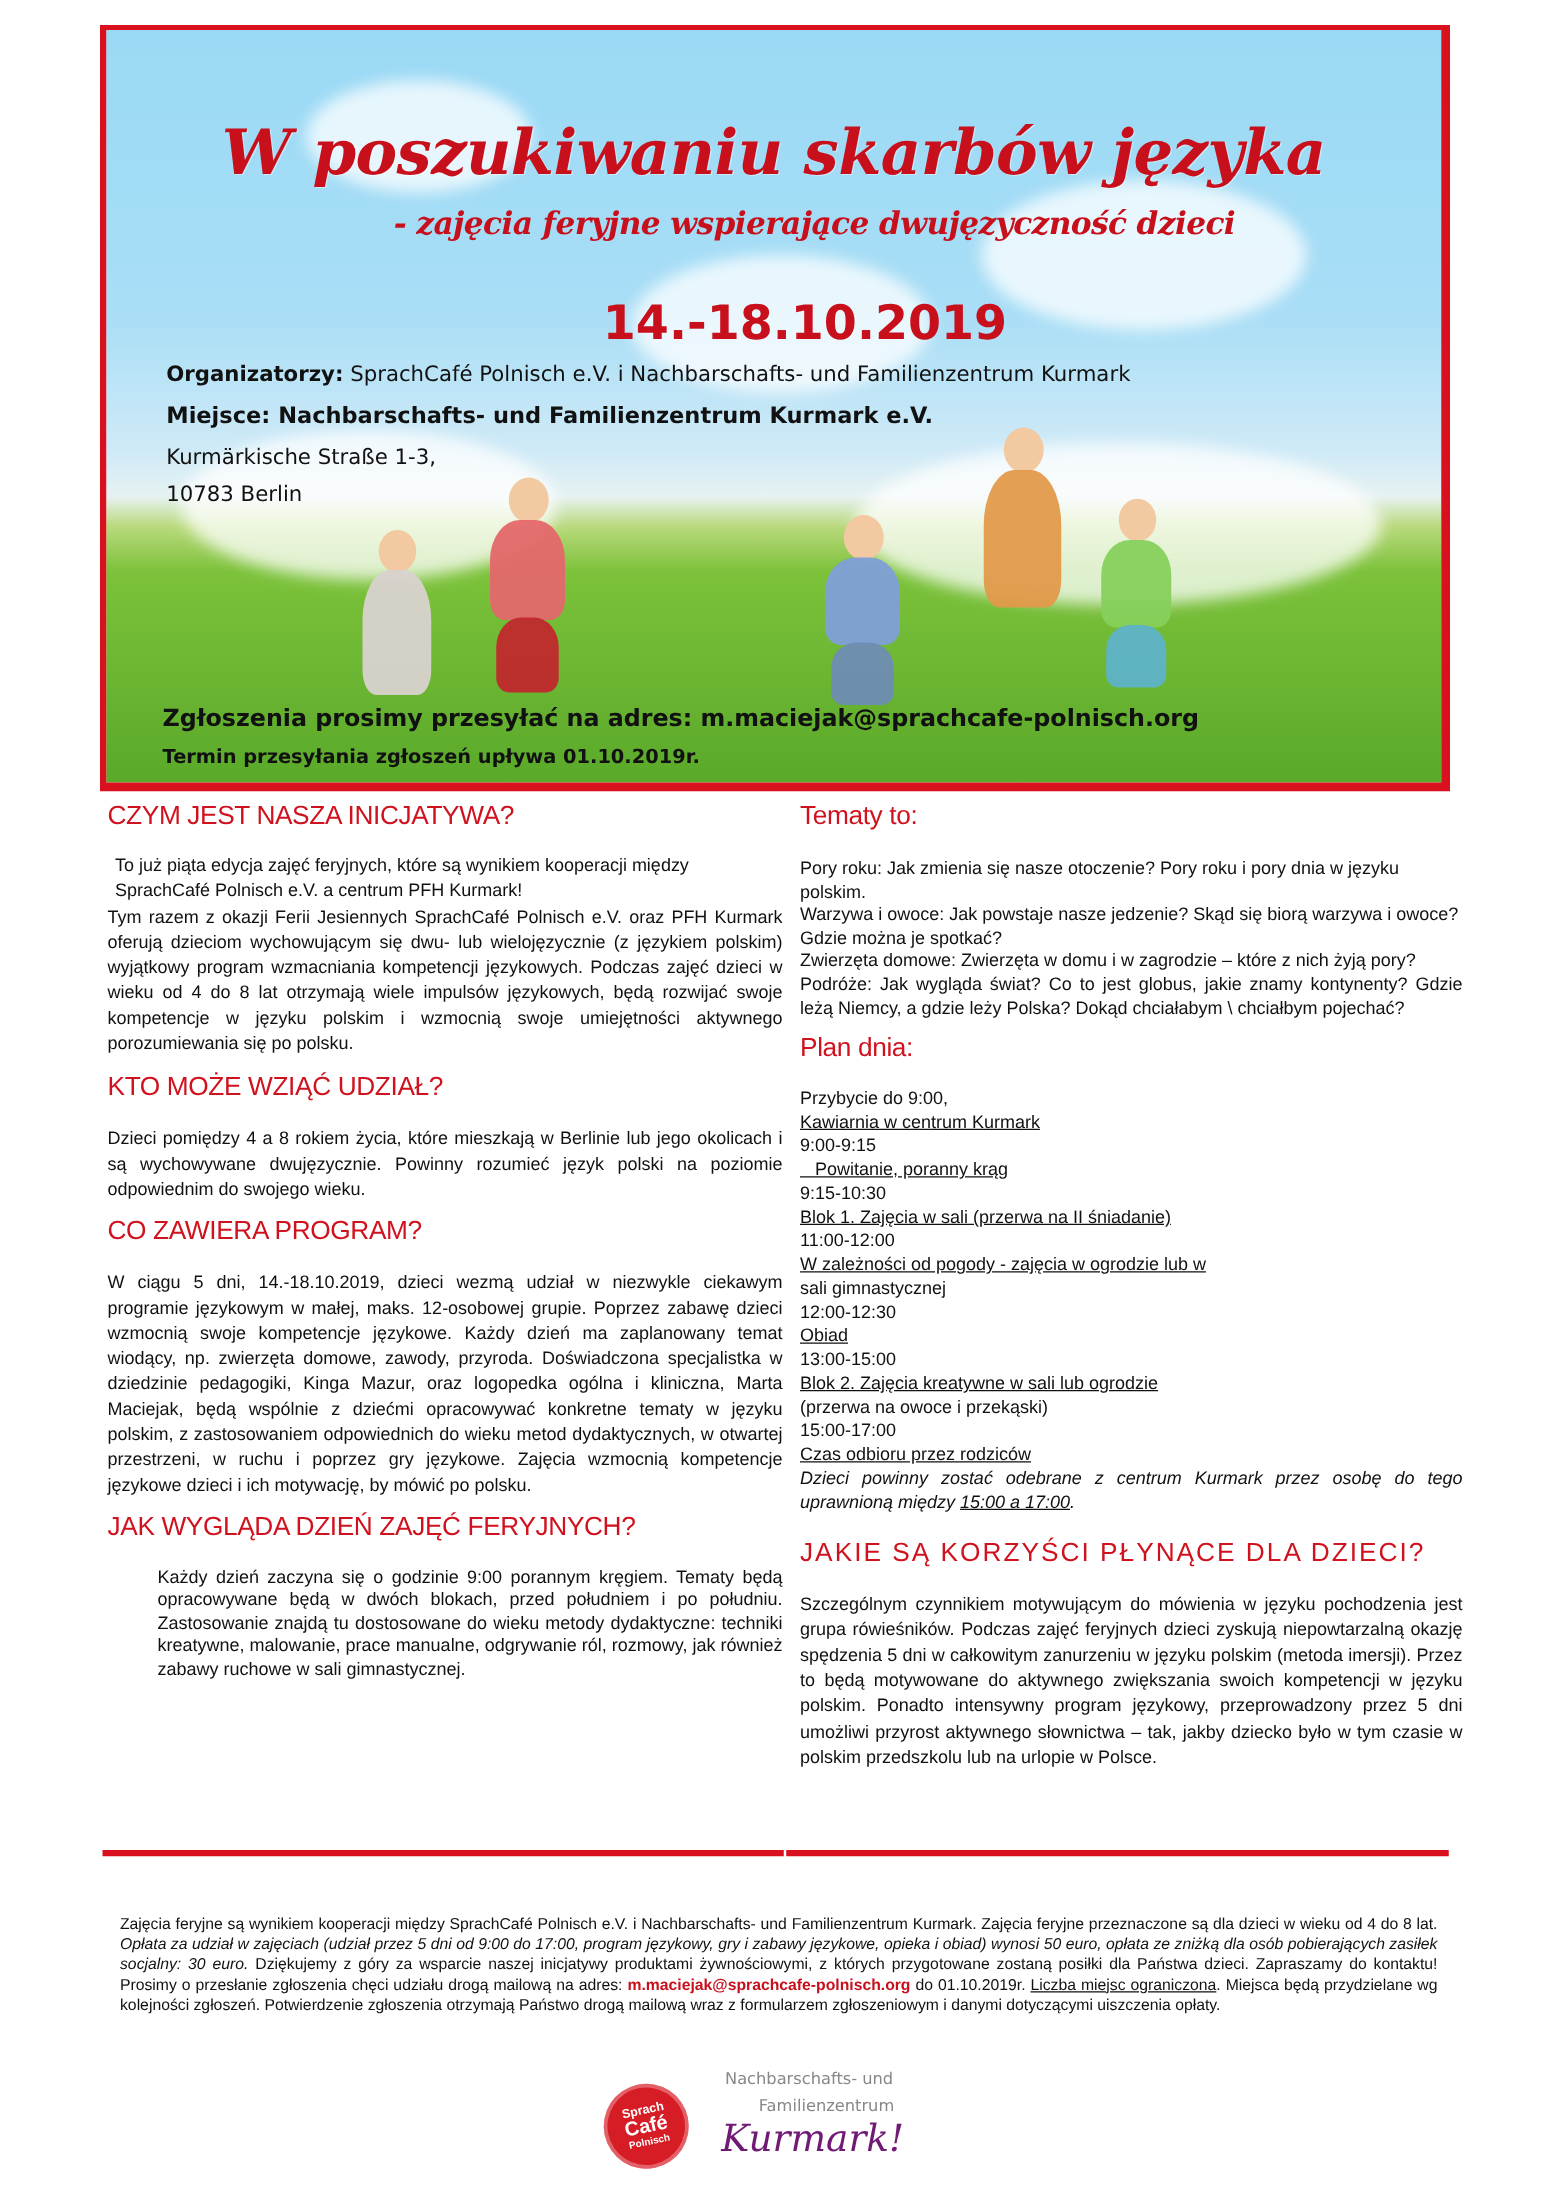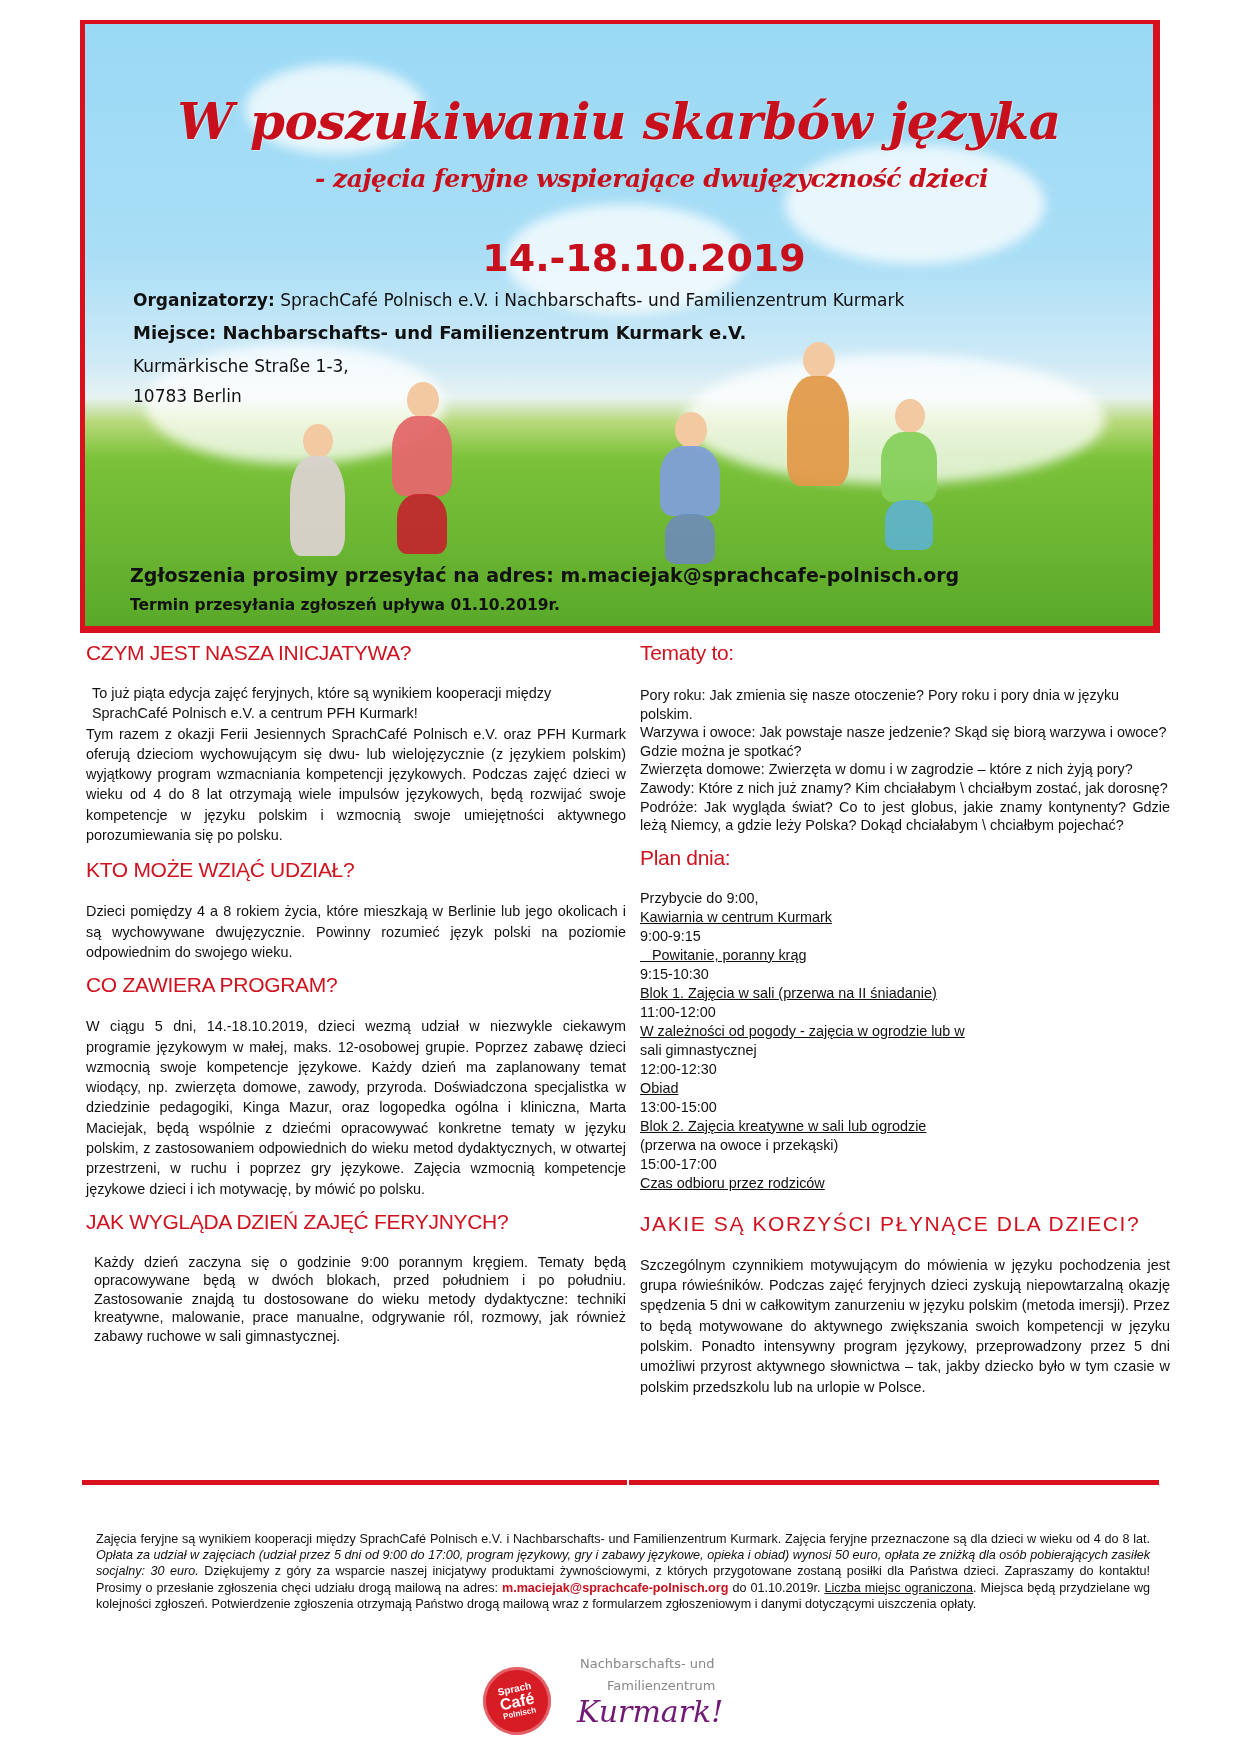--- a/index.html
+++ b/index.html
@@ -123,31 +123,30 @@
   <h2 class="h2">KTO MOŻE WZIĄĆ UDZIAŁ?</h2>
   <div class="gap-s"></div>
   <p>Dzieci pomiędzy 4 a 8 rokiem życia, które mieszkają w Berlinie lub jego okolicach i są wychowywane dwujęzycznie. Powinny rozumieć język polski na poziomie odpowiednim do swojego wieku.</p>
   <div style="height:10px"></div>
   <h2 class="h2">CO ZAWIERA PROGRAM?</h2>
   <div class="gap-s"></div>
   <p>W ciągu 5 dni, 14.-18.10.2019, dzieci wezmą udział w niezwykle ciekawym programie językowym w małej, maks. 12-osobowej grupie. Poprzez zabawę dzieci wzmocnią swoje kompetencje językowe. Każdy dzień ma zaplanowany temat wiodący, np. zwierzęta domowe, zawody, przyroda. Doświadczona specjalistka w dziedzinie pedagogiki, Kinga Mazur, oraz logopedka ogólna i kliniczna, Marta Maciejak, będą wspólnie z dziećmi opracowywać konkretne tematy w języku polskim, z zastosowaniem odpowiednich do wieku metod dydaktycznych, w otwartej przestrzeni, w ruchu i poprzez gry językowe. Zajęcia wzmocnią kompetencje językowe dzieci i ich motywację, by mówić po polsku.</p>
   <div style="height:10px"></div>
   <h2 class="h2">JAK WYGLĄDA DZIEŃ ZAJĘĆ FERYJNYCH?</h2>
   <div class="gap-s"></div>
-  <p style="padding-left:8px;line-height:18.4px;">Każdy dzień zaczyna się o godzinie 9:00 porannym kręgiem. Tematy będą opracowywane będą w dwóch blokach, przed południem i po południu. Zastosowanie znajdą tu dostosowane do wieku metody dydaktyczne: techniki kreatywne, malowanie, prace manualne, odgrywanie ról, rozmowy, jak również zabawy ruchowe w sali gimnastycznej.</p>
+  <p style="padding-left:8px;line-height:18.4px;margin-left:32px;">Każdy dzień zaczyna się o godzinie 9:00 porannym kręgiem. Tematy będą opracowywane będą w dwóch blokach, przed południem i po południu. Zastosowanie znajdą tu dostosowane do wieku metody dydaktyczne: techniki kreatywne, malowanie, prace manualne, odgrywanie ról, rozmowy, jak również zabawy ruchowe w sali gimnastycznej.</p>
 </div>
 
 <div class="col col-right">
   <h2 class="h2">Tematy to:</h2>
   <div style="height:20px"></div>
   <div style="line-height:18.6px;">
     <p style="text-align:left;">Pory roku: Jak zmienia się nasze otoczenie? Pory roku i pory dnia w języku polskim.</p>
     <p style="text-align:left;">Warzywa i owoce: Jak powstaje nasze jedzenie? Skąd się biorą warzywa i owoce? Gdzie można je spotkać?</p>
     <p style="text-align:left;">Zwierzęta domowe: Zwierzęta w domu i w zagrodzie – które z nich żyją pory?</p>
-    <p>Zawody: Które z nich już znamy? Kim chciałabym \ chciałbym zostać, jak dorosnę?</p>
     <p>Podróże: Jak wygląda świat? Co to jest globus, jakie znamy kontynenty? Gdzie leżą Niemcy, a gdzie leży Polska? Dokąd chciałabym \ chciałbym pojechać?</p>
   </div>
   <div style="height:10px"></div>
   <h2 class="h2">Plan dnia:</h2>
   <div style="height:18px"></div>
   <div style="line-height:19px;">
     <div class="sched-row">
         <span class="sched-time">Przybycie do 9:00,</span>
         <span class="sched-act">Kawiarnia w centrum Kurmark</span>
       </div>
@@ -170,20 +169,21 @@
       </div>
     <div class="sched-row">
         <span class="sched-time">13:00-15:00</span>
         <span class="sched-act">Blok 2. Zajęcia kreatywne w sali lub ogrodzie</span>
       </div>
     <div>(przerwa na owoce i przekąski)</div>
     <div class="sched-row">
         <span class="sched-time">15:00-17:00</span>
         <span class="sched-act">Czas odbioru przez rodziców</span>
       </div>
+    <p class="note"><span>Dzieci powinny zostać odebrane z centrum Kurmark przez osobę do tego uprawnioną między </span><u>15:00 a 17:00</u><span>.</span></p>
   </div>
   <div style="height:18px"></div>
   <h2 class="h2" style="letter-spacing:1.6px;">JAKIE SĄ KORZYŚCI PŁYNĄCE DLA DZIECI?</h2>
   <div style="height:18px"></div>
   <p>Szczególnym czynnikiem motywującym do mówienia w języku pochodzenia jest grupa rówieśników. Podczas zajęć feryjnych dzieci zyskują niepowtarzalną okazję spędzenia 5 dni w całkowitym zanurzeniu w języku polskim (metoda imersji). Przez to będą motywowane do aktywnego zwiększania swoich kompetencji w języku polskim. Ponadto intensywny program językowy, przeprowadzony przez 5 dni umożliwi przyrost aktywnego słownictwa – tak, jakby dziecko było w tym czasie w polskim przedszkolu lub na urlopie w Polsce.</p>
 </div>
 
 <div class="divider" style="left:82px;width:545px;"></div>
 <div class="divider" style="left:629px;width:530px;"></div>
 

